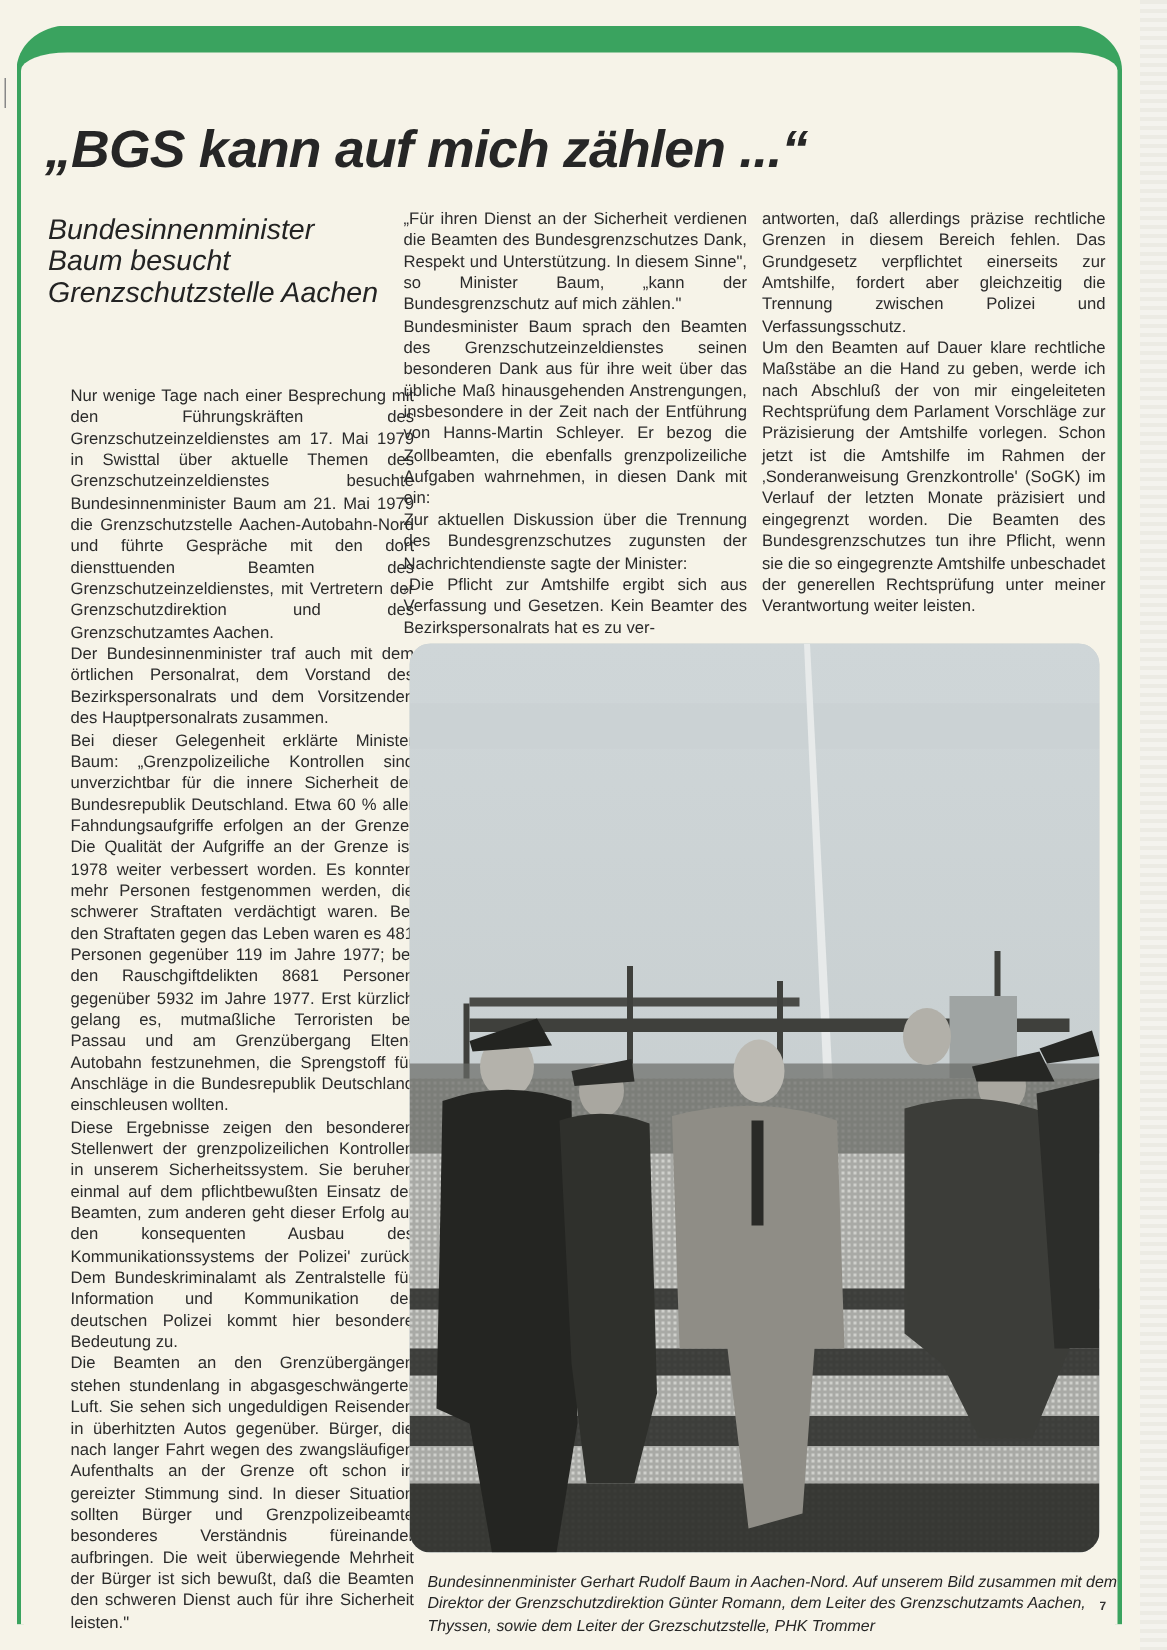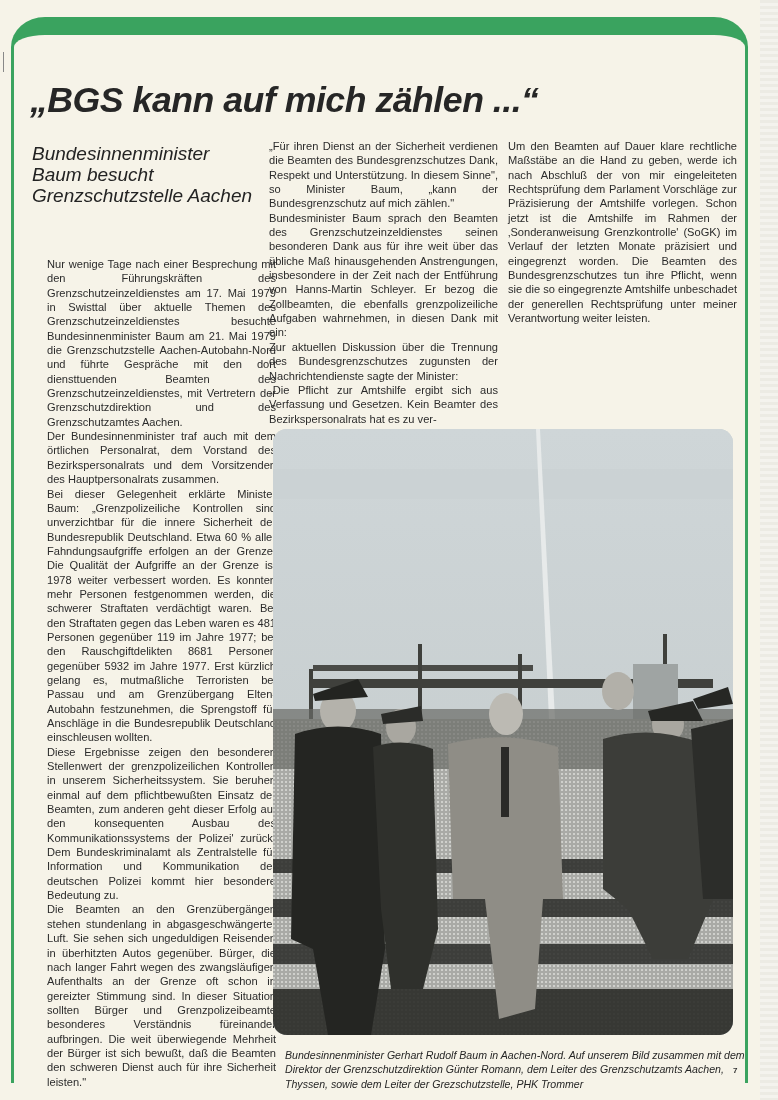--- a/index.html
+++ b/index.html
@@ -81,20 +81,21 @@
 </div>
 
 <div class="col col2">
   <p>„Für ihren Dienst an der Sicherheit verdienen die Beamten des Bundesgrenzschutzes Dank, Respekt und Unterstützung. In diesem Sinne", so Minister Baum, „kann der Bundesgrenzschutz auf mich zählen."</p>
   <p>Bundesminister Baum sprach den Beamten des Grenzschutzeinzeldienstes seinen besonderen Dank aus für ihre weit über das übliche Maß hinausgehenden Anstrengungen, insbesondere in der Zeit nach der Entführung von Hanns-Martin Schleyer. Er bezog die Zollbeamten, die ebenfalls grenzpolizeiliche Aufgaben wahrnehmen, in diesen Dank mit ein:</p>
   <p>Zur aktuellen Diskussion über die Trennung des Bundesgrenzschutzes zugunsten der Nachrichtendienste sagte der Minister:</p>
   <p>„Die Pflicht zur Amtshilfe ergibt sich aus Verfassung und Gesetzen. Kein Beamter des Bezirkspersonalrats hat es zu ver-</p>
 </div>
 
 <div class="col col3">
+  <p>antworten, daß allerdings präzise rechtliche Grenzen in diesem Bereich fehlen. Das Grundgesetz verpflichtet einerseits zur Amtshilfe, fordert aber gleichzeitig die Trennung zwischen Polizei und Verfassungsschutz.</p>
   <p>Um den Beamten auf Dauer klare rechtliche Maßstäbe an die Hand zu geben, werde ich nach Abschluß der von mir eingeleiteten Rechtsprüfung dem Parlament Vorschläge zur Präzisierung der Amtshilfe vorlegen. Schon jetzt ist die Amtshilfe im Rahmen der ‚Sonderanweisung Grenzkontrolle' (SoGK) im Verlauf der letzten Monate präzisiert und eingegrenzt worden. Die Beamten des Bundesgrenzschutzes tun ihre Pflicht, wenn sie die so eingegrenzte Amtshilfe unbeschadet der generellen Rechtsprüfung unter meiner Verantwortung weiter leisten.</p>
 </div>
 
 <div class="photo" title="Black-and-white photo of Minister Baum walking with uniformed border police officers at a border crossing">
   <svg viewBox="0 0 460 606" preserveAspectRatio="none">
     <defs>
       <linearGradient id="sky" x1="0" y1="0" x2="0" y2="1">
         <stop offset="0" stop-color="#cfd6d8"></stop>
         <stop offset="1" stop-color="#c2c9ca"></stop>
       </linearGradient>

